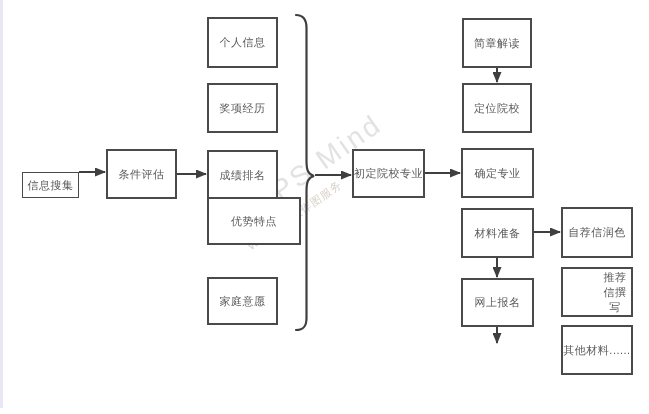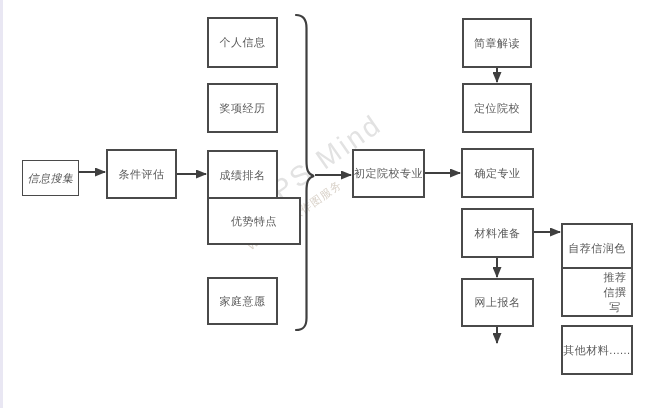--- a/index.html
+++ b/index.html
@@ -92,34 +92,34 @@
 
     <line x1="497" y1="68" x2="497" y2="82" stroke="#3f3f3f" stroke-width="2" marker-end="url(#arrow)"></line>
 
     <line x1="497" y1="258" x2="497" y2="277" stroke="#3f3f3f" stroke-width="2" marker-end="url(#arrow)"></line>
 
     <line x1="497" y1="327" x2="497" y2="343" stroke="#3f3f3f" stroke-width="2" marker-end="url(#arrow)"></line>
 
     <line x1="534" y1="232" x2="560" y2="232" stroke="#3f3f3f" stroke-width="2" marker-end="url(#arrow)"></line>
   </svg>
 
-  <div class="node thin" style="left:22px;  top:160px; width:57px; height:36px;font-style:italic;">信息搜集</div>
+  <div class="node thin" style="left:22px;  top:172px; width:57px; height:26px;">信息搜集</div>
   <div class="node" style="left:106px; top:149px; width:71px; height:50px;">条件评估</div>
 
   <div class="node" style="left:207px; top:17px;  width:71px; height:51px;">个人信息</div>
   <div class="node" style="left:207px; top:83px;  width:71px; height:50px;">奖项经历</div>
   <div class="node" style="left:207px; top:150px; width:71px; height:50px;">成绩排名</div>
   <div class="node" style="left:207px; top:197px; width:94px; height:48px;">优势特点</div>
   <div class="node" style="left:207px; top:277px; width:71px; height:48px;">家庭意愿</div>
 
   <div class="node" style="left:352px; top:149px; width:73px; height:49px;">初定院校专业</div>
 
   <div class="node" style="left:462px; top:83px;  width:70px; height:50px;">定位院校</div>
   <div class="node" style="left:462px; top:18px;  width:70px; height:50px;">简章解读</div>
   <div class="node" style="left:461px; top:148px; width:73px; height:50px;">确定专业</div>
   <div class="node" style="left:461px; top:208px; width:73px; height:50px;">材料准备</div>
   <div class="node" style="left:461px; top:278px; width:73px; height:49px;">网上报名</div>
 
-  <div class="node" style="left:561px; top:207px; width:72px; height:51px;margin-top:16px;">自荐信润色</div>
+  <div class="node" style="left:561px; top:207px; width:72px; height:51px;">自荐信润色</div>
   <div class="node" style="left:561px; top:267px; width:72px; height:50px;padding-left:36px;">推荐信撰写</div>
   <div class="node" style="left:561px; top:325px; width:72px; height:50px;">其他材料......</div>
 
 </div>
 
 </body></html>

